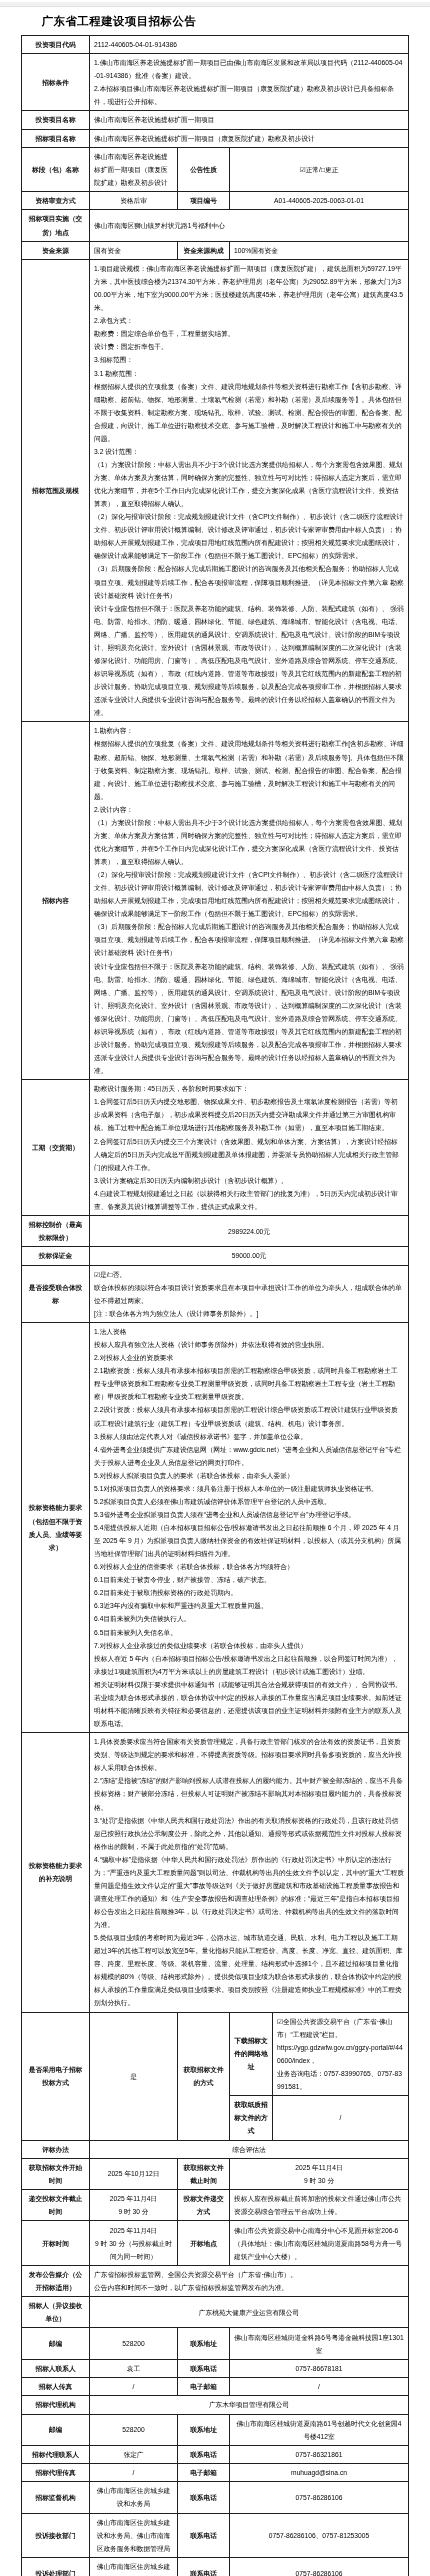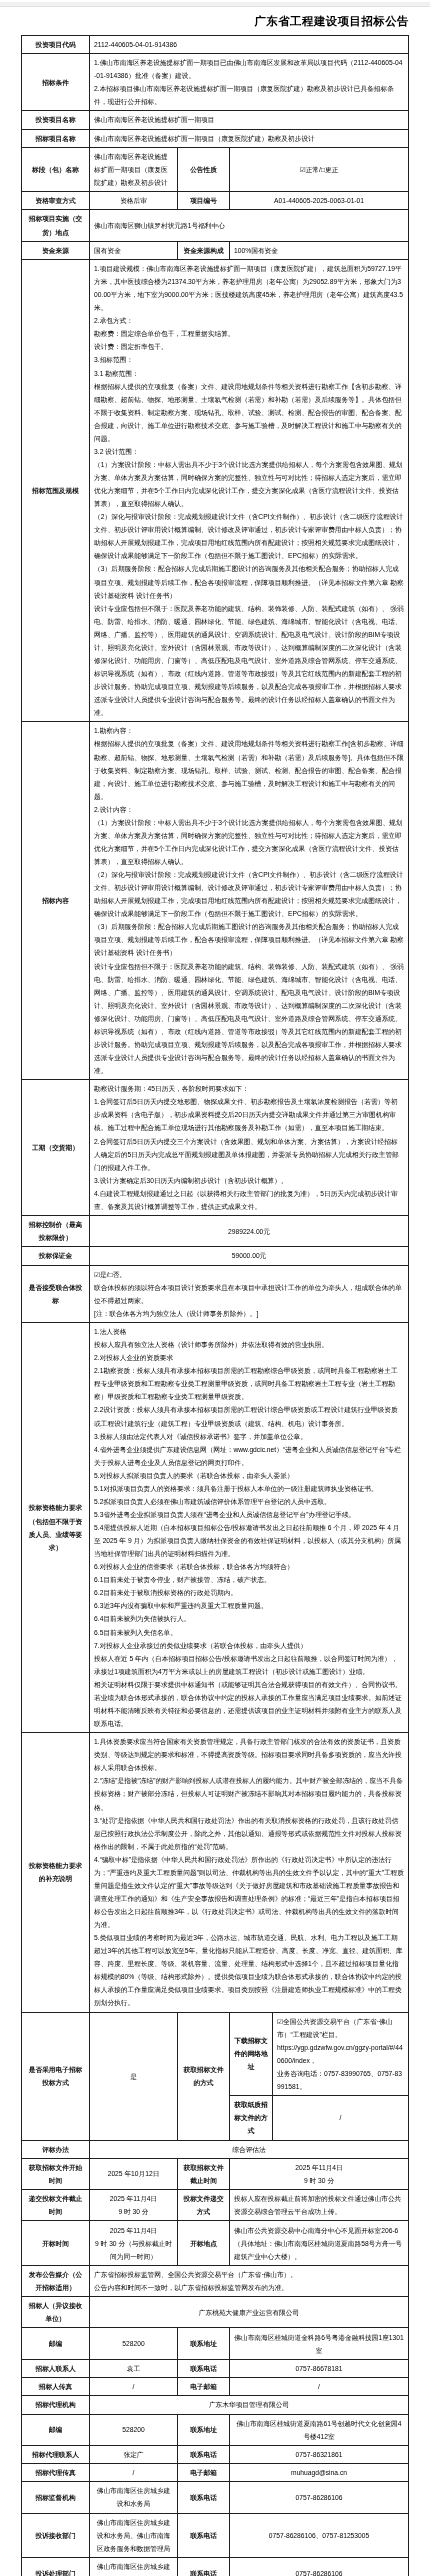--- a/index.html
+++ b/index.html
@@ -12,21 +12,21 @@
   }
   .top-strip {
     margin-top: 2.1px;
     height: 4.1px;
     background: #f1f1f1;
     border-bottom: 0.5px solid #e2e2e2;
   }
   .page-title {
     width: 388px;
     margin: 7.2px 0 5.2px 21px;
-    text-align: right;
+    text-align: left;
     text-indent: 20.7px;
     font-size: 11.4px;
     font-weight: bold;
     letter-spacing: 0.5px;
   }
   table.tender {
     border-collapse: collapse;
     table-layout: fixed;
     width: 388px;
     margin-left: 21px;

